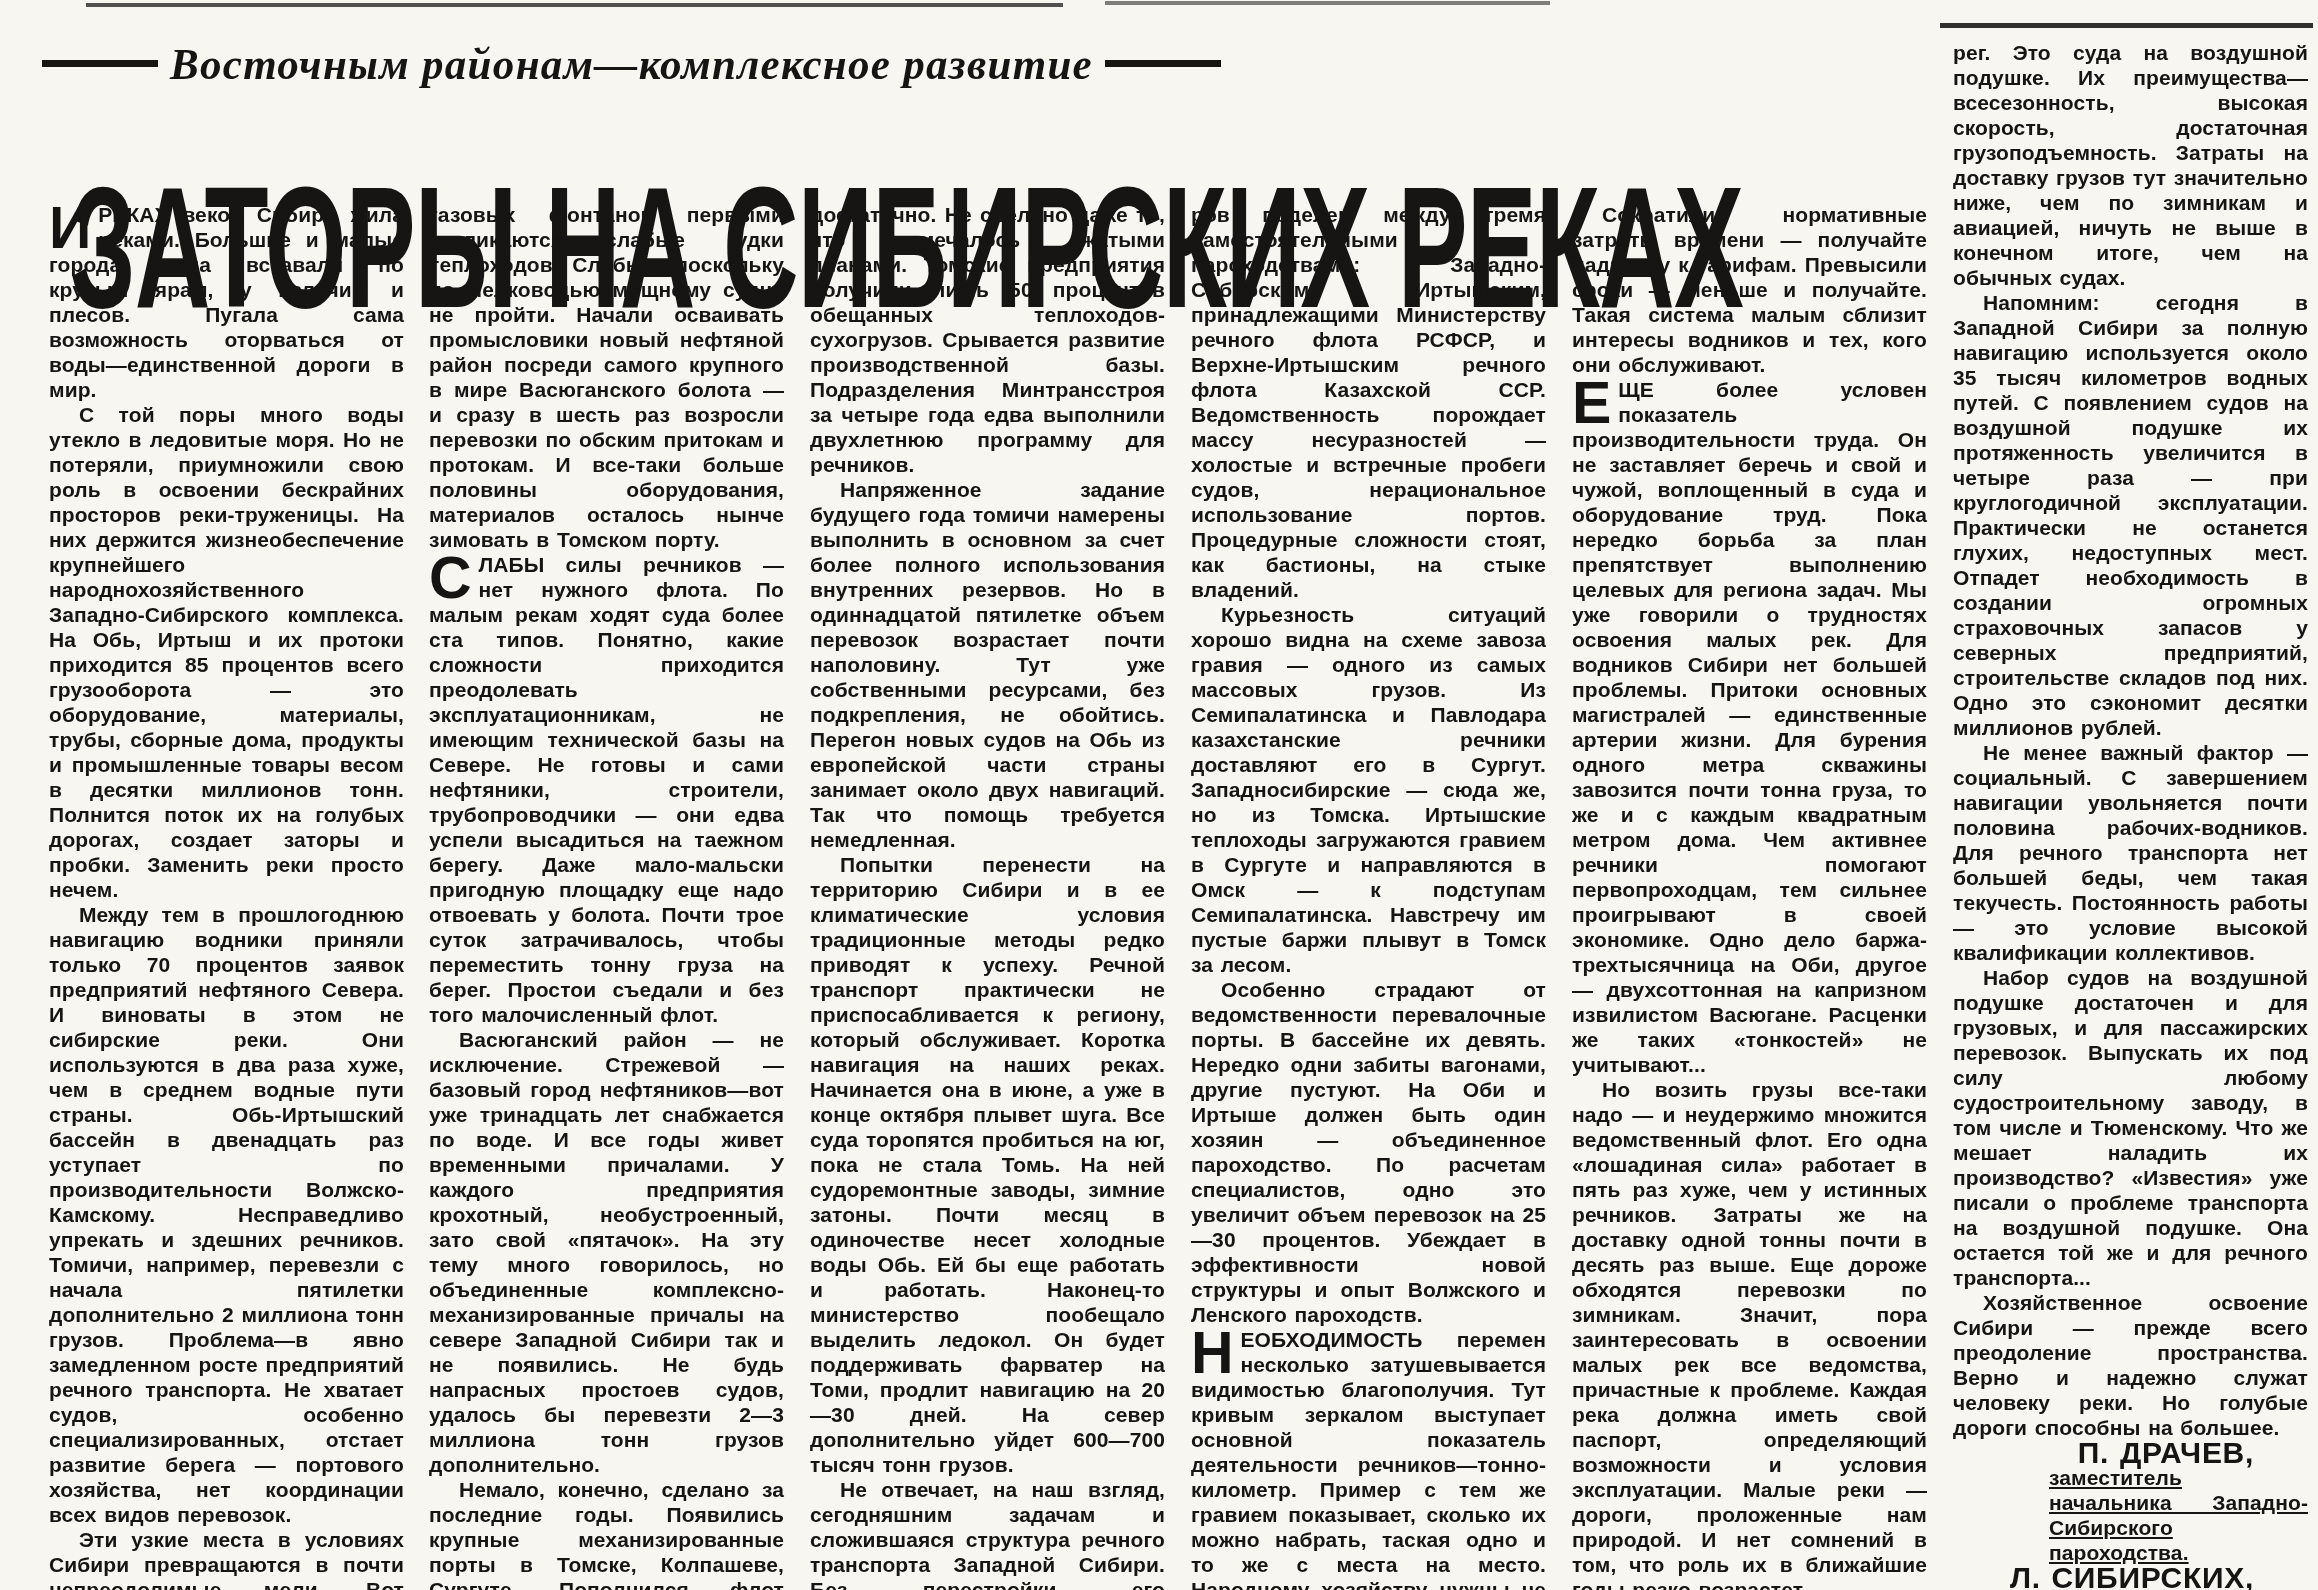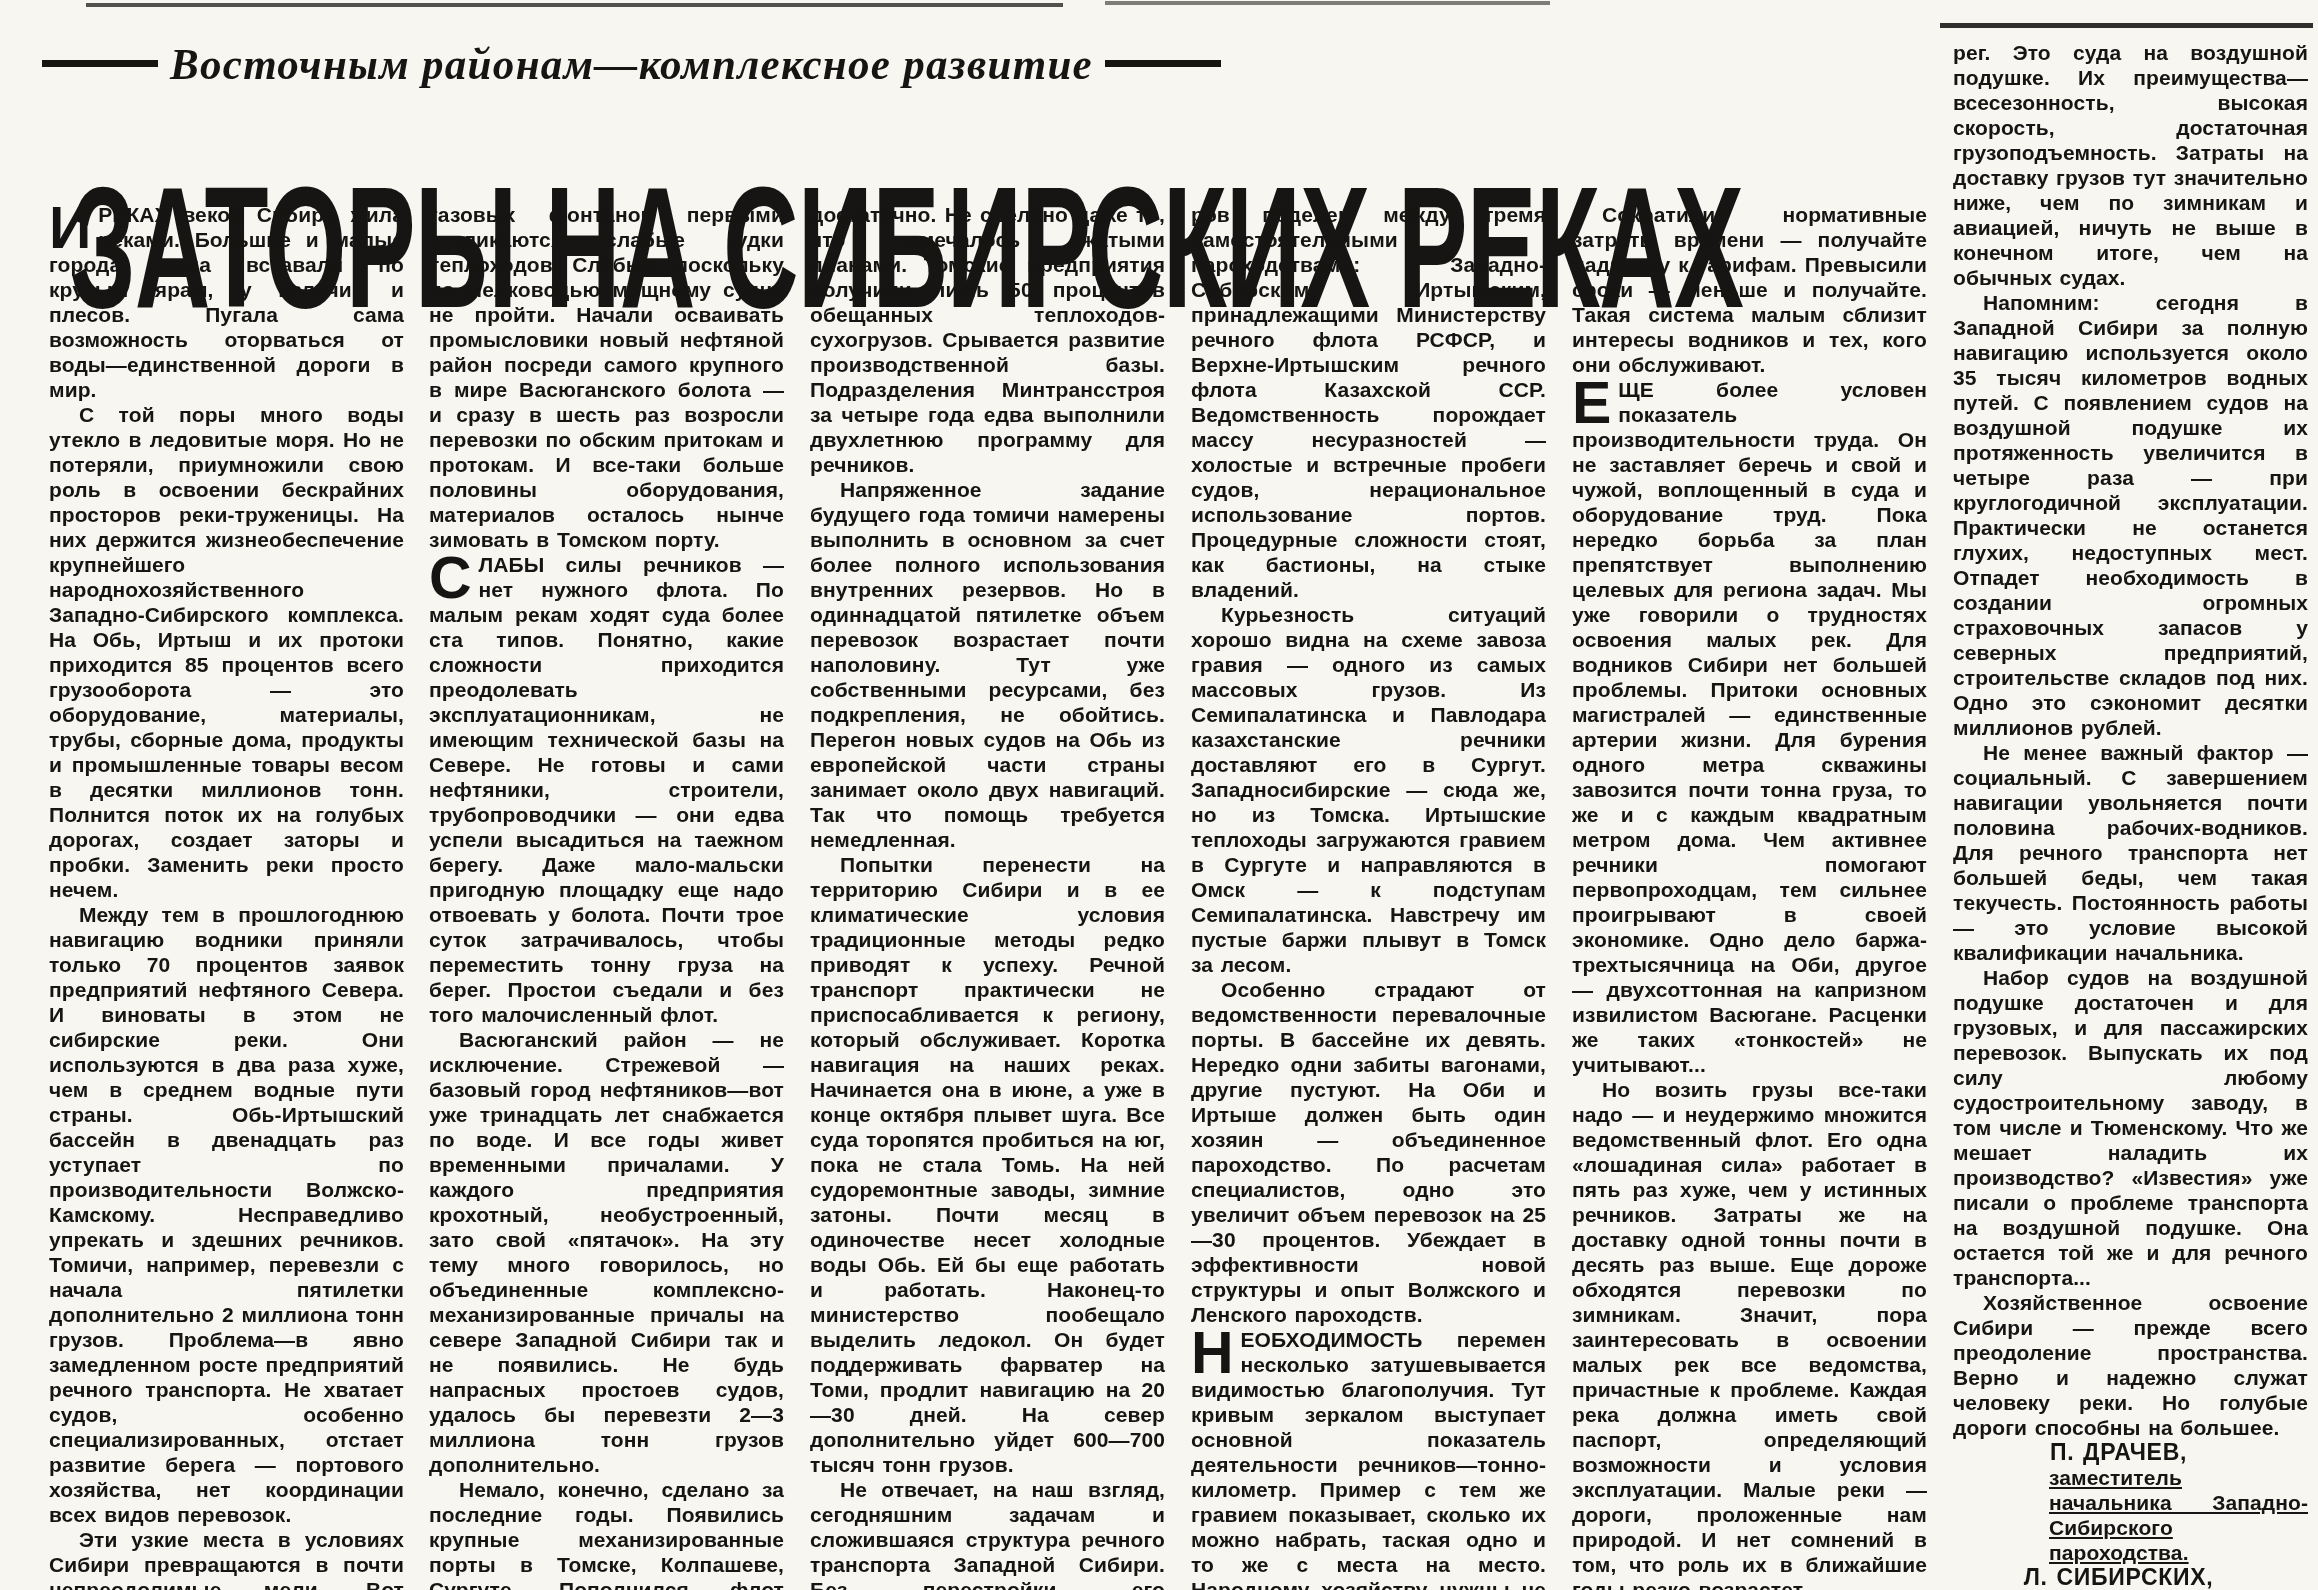--- a/index.html
+++ b/index.html
@@ -55,21 +55,21 @@
     text-rendering:optimizeLegibility;
   }
   .col p{margin:0;text-indent:30px;}
   .col p.cont,.col p.drop{text-indent:0;}
   .dropcap{
     float:left;
     font-size:59px;line-height:42px;
     padding:5.4px 6.7px 0 0;
     font-weight:800;
   }
-  .sig-name{margin-top:9.4px;text-align:center;padding-right:54px;font-size:23px;letter-spacing:0.7px;}
+  .sig-name{margin-top:9.4px;text-align:right;padding-right:54px;font-size:30px;letter-spacing:0.7px;}
   .sig-role{padding-left:96px;text-indent:0 !important;text-decoration:underline;}
 </style>
 </head>
 <body>
 
 <div id="page">
 
   <div class="toprule" id="toprule-a"></div>
   <div class="toprule" id="toprule-b"></div>
   <div class="toprule" id="toprule-right"></div>
@@ -108,21 +108,21 @@
         <p class="drop"><span class="dropcap">Н</span><span>ЕОБХОДИМОСТЬ</span> перемен несколько затушевывается видимостью благополучия. Тут кривым зеркалом выступает основной показатель деятельности речников—тонно-километр. Пример с тем же гравием показывает, сколько их можно набрать, таская одно и то же с места на место. Народному хозяйству нужны не астрономические цифры тонно-километров, а точно и в срок доставленные грузы. Чем быстрее — тем больше конечный выигрыш. И рассчитываться получателю разумнее с поправкой на качество «продукции» речников.</p>
       </div>
       <div class="col" style="left: 1572px;">
         <p>Сократили нормативные затраты времени — получайте надбавку к тарифам. Превысили сроки — меньше и получайте. Такая система малым сблизит интересы водников и тех, кого они обслуживают.</p>
         <p class="drop"><span class="dropcap">Е</span><span>ЩЕ</span> более условен показатель производительности труда. Он не заставляет беречь и свой и чужой, воплощенный в суда и оборудование труд. Пока нередко борьба за план препятствует выполнению целевых для региона задач. Мы уже говорили о трудностях освоения малых рек. Для водников Сибири нет большей проблемы. Притоки основных магистралей — единственные артерии жизни. Для бурения одного метра скважины завозится почти тонна груза, то же и с каждым квадратным метром дома. Чем активнее речники помогают первопроходцам, тем сильнее проигрывают в своей экономике. Одно дело баржа-трехтысячница на Оби, другое — двухсоттонная на капризном извилистом Васюгане. Расценки же таких «тонкостей» не учитывают...</p>
         <p>Но возить грузы все-таки надо — и неудержимо множится ведомственный флот. Его одна «лошадиная сила» работает в пять раз хуже, чем у истинных речников. Затраты же на доставку одной тонны почти в десять раз выше. Еще дороже обходятся перевозки по зимникам. Значит, пора заинтересовать в освоении малых рек все ведомства, причастные к проблеме. Каждая река должна иметь свой паспорт, определяющий возможности и условия эксплуатации. Малые реки — дороги, проложенные нам природой. И нет сомнений в том, что роль их в ближайшие годы резко возрастет.</p>
       </div>
       <div class="col" style="left: 1953px; top: 40px;">
         <p class="cont">рег. Это суда на воздушной подушке. Их преимущества—всесезонность, высокая скорость, достаточная грузоподъемность. Затраты на доставку грузов тут значительно ниже, чем по зимникам и авиацией, ничуть не выше в конечном итоге, чем на обычных судах.</p>
         <p>Напомним: сегодня в Западной Сибири за полную навигацию используется около 35 тысяч километров водных путей. С появлением судов на воздушной подушке их протяженность увеличится в четыре раза — при круглогодичной эксплуатации. Практически не останется глухих, недоступных мест. Отпадет необходимость в создании огромных страховочных запасов у северных предприятий, строительстве складов под них. Одно это сэкономит десятки миллионов рублей.</p>
-        <p>Не менее важный фактор — социальный. С завершением навигации увольняется почти половина рабочих-водников. Для речного транспорта нет большей беды, чем такая текучесть. Постоянность работы — это условие высокой квалификации начальника.</p>
+        <p>Не менее важный фактор — социальный. С завершением навигации увольняется почти половина рабочих-водников. Для речного транспорта нет большей беды, чем такая текучесть. Постоянность работы — это условие высокой квалификации коллективов.</p>
         <p>Набор судов на воздушной подушке достаточен и для грузовых, и для пассажирских перевозок. Выпускать их под силу любому судостроительному заводу, в том числе и Тюменскому. Что же мешает наладить их производство? «Известия» уже писали о проблеме транспорта на воздушной подушке. Она остается той же и для речного транспорта...</p>
         <p>Хозяйственное освоение Сибири — прежде всего преодоление пространства. Верно и надежно служат человеку реки. Но голубые дороги способны на большее.</p>
         <p class="sig-name">П. ДРАЧЕВ,</p>
         <p class="sig-role">заместитель начальника Западно-Сибирского пароходства.</p>
         <p class="sig-name">Л. СИБИРСКИХ,</p>
       </div>
     </div>
 
 </div>
 

